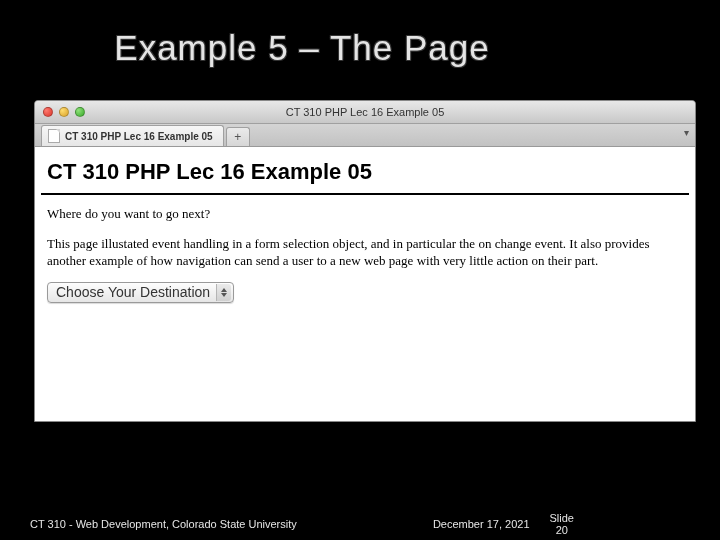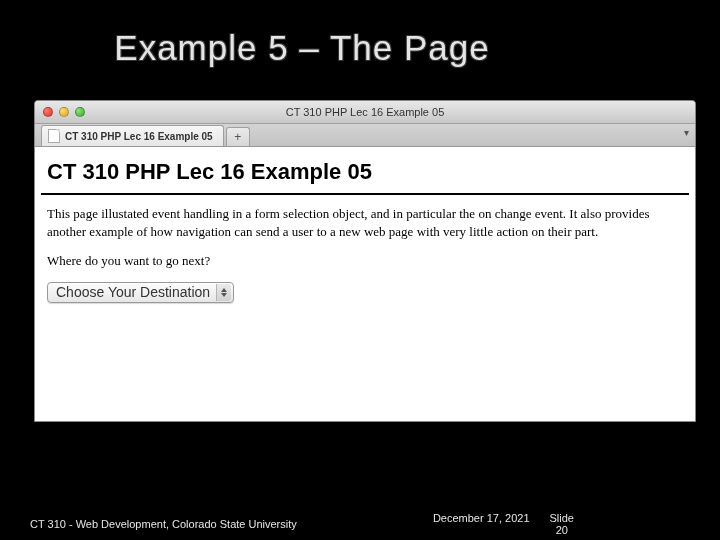--- a/index.html
+++ b/index.html
@@ -205,21 +205,21 @@
     right: 30px;
     bottom: 4px;
     display: flex;
     justify-content: space-between;
     align-items: center;
     color: #e5e5e5;
     font-size: 11px;
   }
   .footer-right {
     display: flex;
-    align-items: flex-start;
+    align-items: center;
     gap: 20px;
   }
   .slide-no {
     text-align: center;
     line-height: 1.1;
   }
 </style>
 </head>
 <body>
 
@@ -249,22 +249,22 @@
     </div>
     <div class="toolbar-right">
       <span>▾</span>
     </div>
 
     <div class="page">
       <div class="page-header-band">
         <h1 class="page-h1">CT 310 PHP Lec 16 Example 05</h1>
       </div>
       <div class="page-body">
+        <p>Where do you want to go next?</p>
         <p>This page illustated event handling in a form selection object, and in particular the on change event. It also provides another example of how navigation can send a user to a new web page with very little action on their part.</p>
-        <p>Where do you want to go next?</p>
         <div class="select-widget">
           <span>Choose Your Destination</span>
           <span class="select-arrows">
             <span class="arrow-up"></span>
             <span class="arrow-down"></span>
           </span>
         </div>
       </div>
     </div>
 

